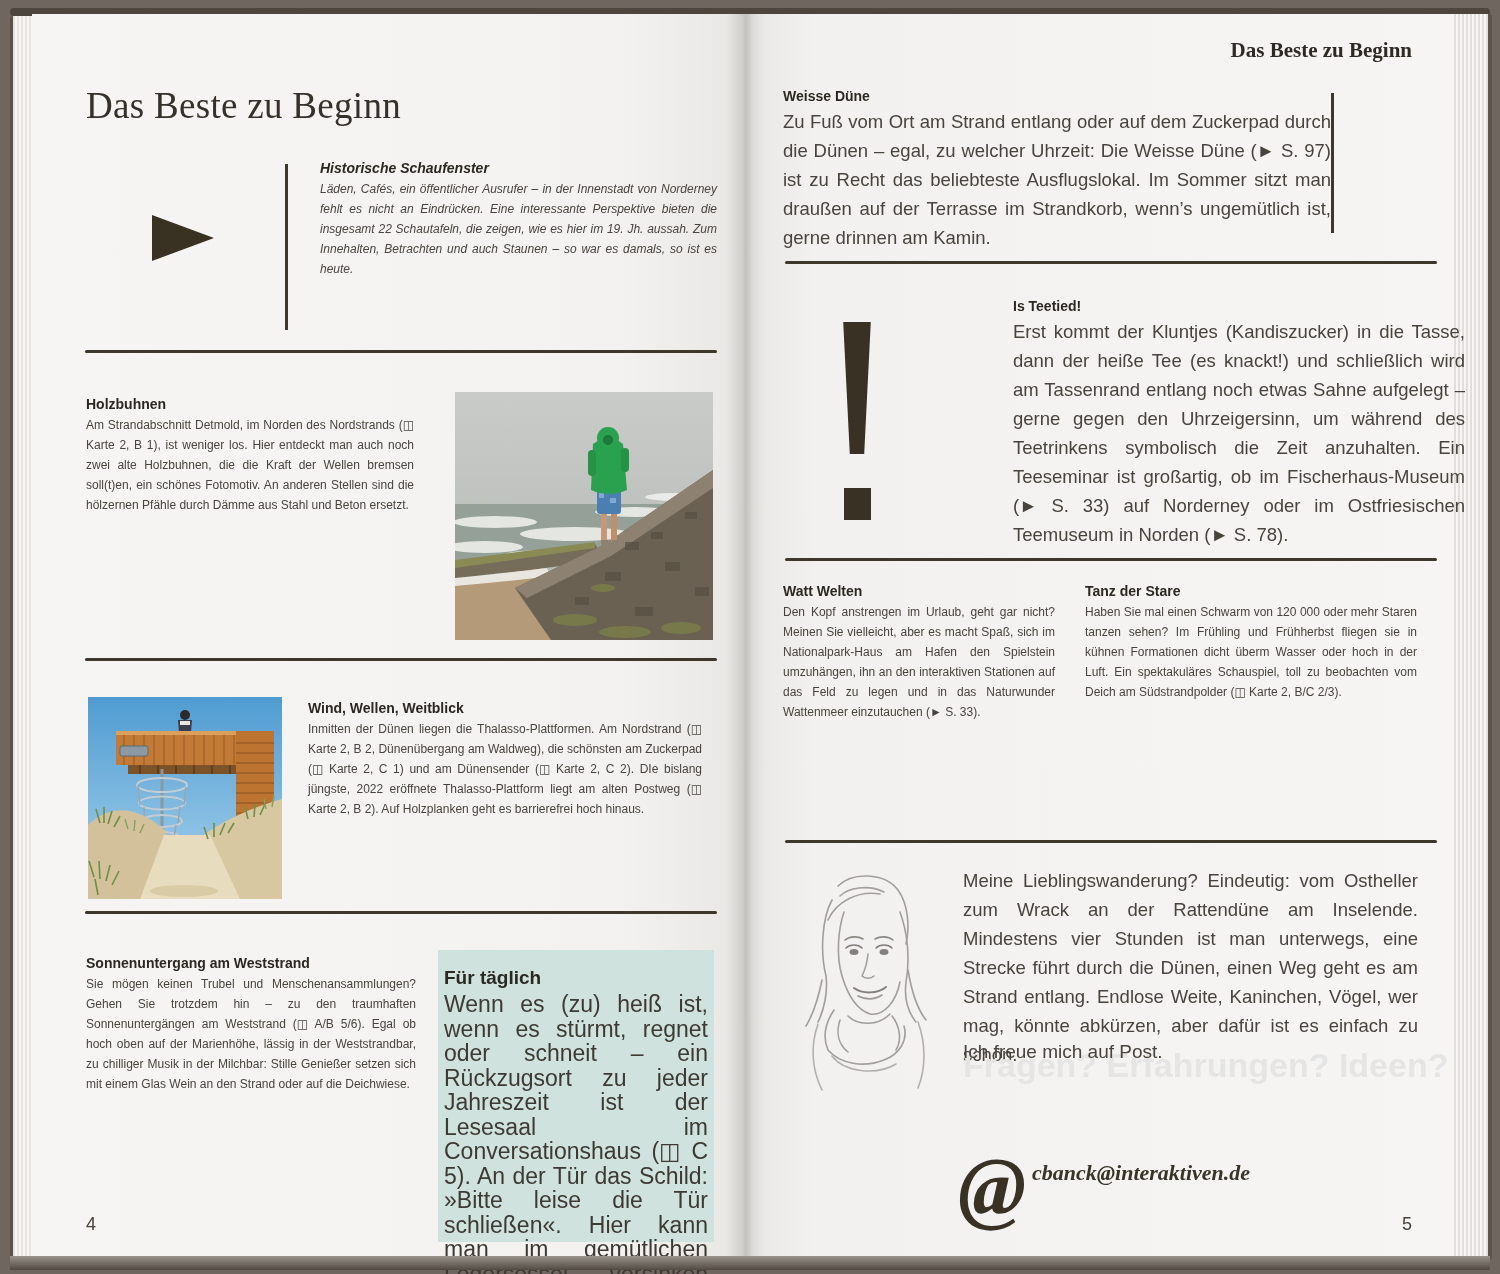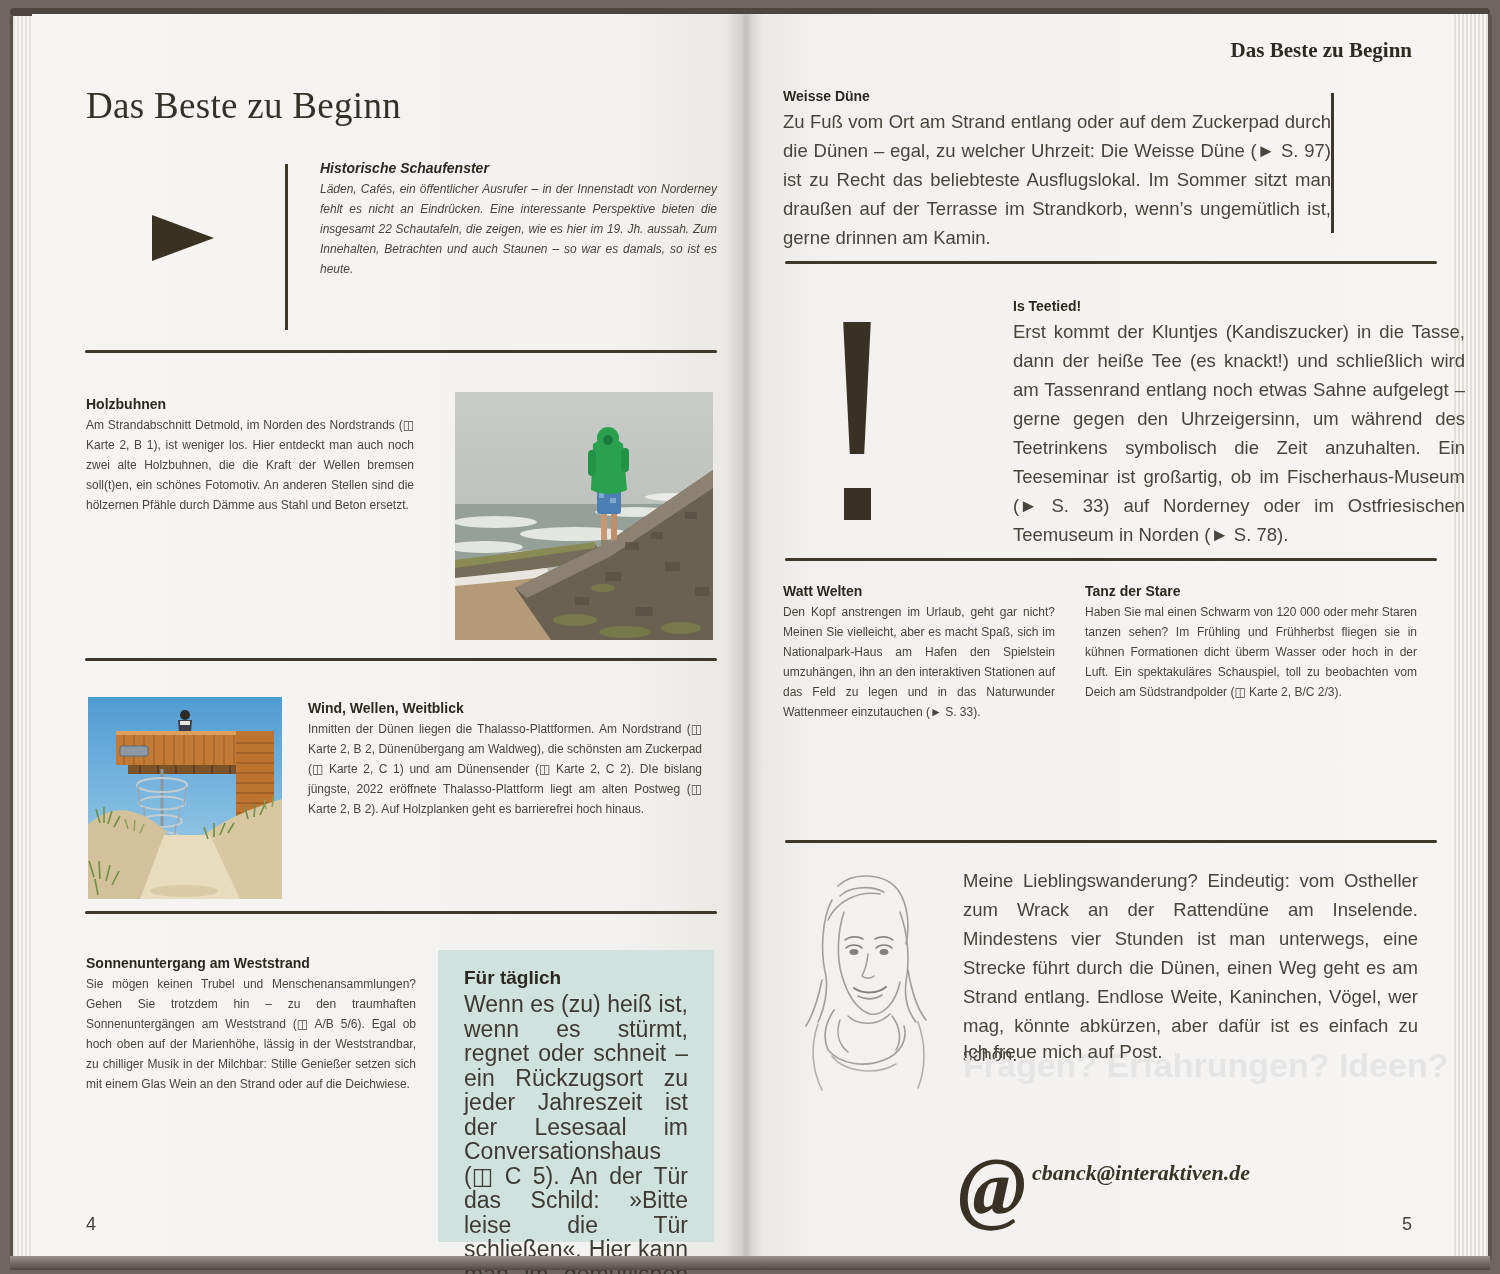--- a/index.html
+++ b/index.html
@@ -43,21 +43,21 @@
 
   
   .marker-tri{width:0;height:0;border-left:62px solid #393222;border-top:23px solid transparent;border-bottom:23px solid transparent;}
 
   
   .excl-bar{position:absolute;left:842px;top:322px;width:30px;height:132px;background:#393224;
     clip-path:polygon(4% 0,96% 0,74% 100%,26% 100%);}
   .excl-dot{position:absolute;left:844px;top:488px;width:27px;height:32px;background:#393224;}
 
   
-  .teal-box{position:absolute;left:438px;top:950px;width:276px;height:292px;background:#cfe2de;box-sizing:border-box;padding:17px 26px;}
+  .teal-box{position:absolute;left:438px;top:950px;width:276px;height:292px;background:#cfe2de;box-sizing:border-box;padding:17px 6px;}
   .teal-box .h-sans{font-size:19px;}
   .teal-box .body-text{font-size:23px;line-height:24.5px;color:#3d3a33;}
 
   .cta-head{font-family:Liberation Sans, sans-serif;font-weight:600;font-size:34px;color:#e5e5e5;}
   .cta-sub{font-size:19px;color:#48443d;}
   .at-glyph{font-family:"Liberation Serif","DejaVu Serif",serif;font-style:italic;font-weight:bold;font-size:82px;color:#393224;line-height:82px;}
   .post-line{font-family:"Liberation Serif","DejaVu Serif",serif;font-style:italic;font-weight:bold;font-size:22px;line-height:30px;color:#393428;}
 
   svg{display:block;}
 </style>

